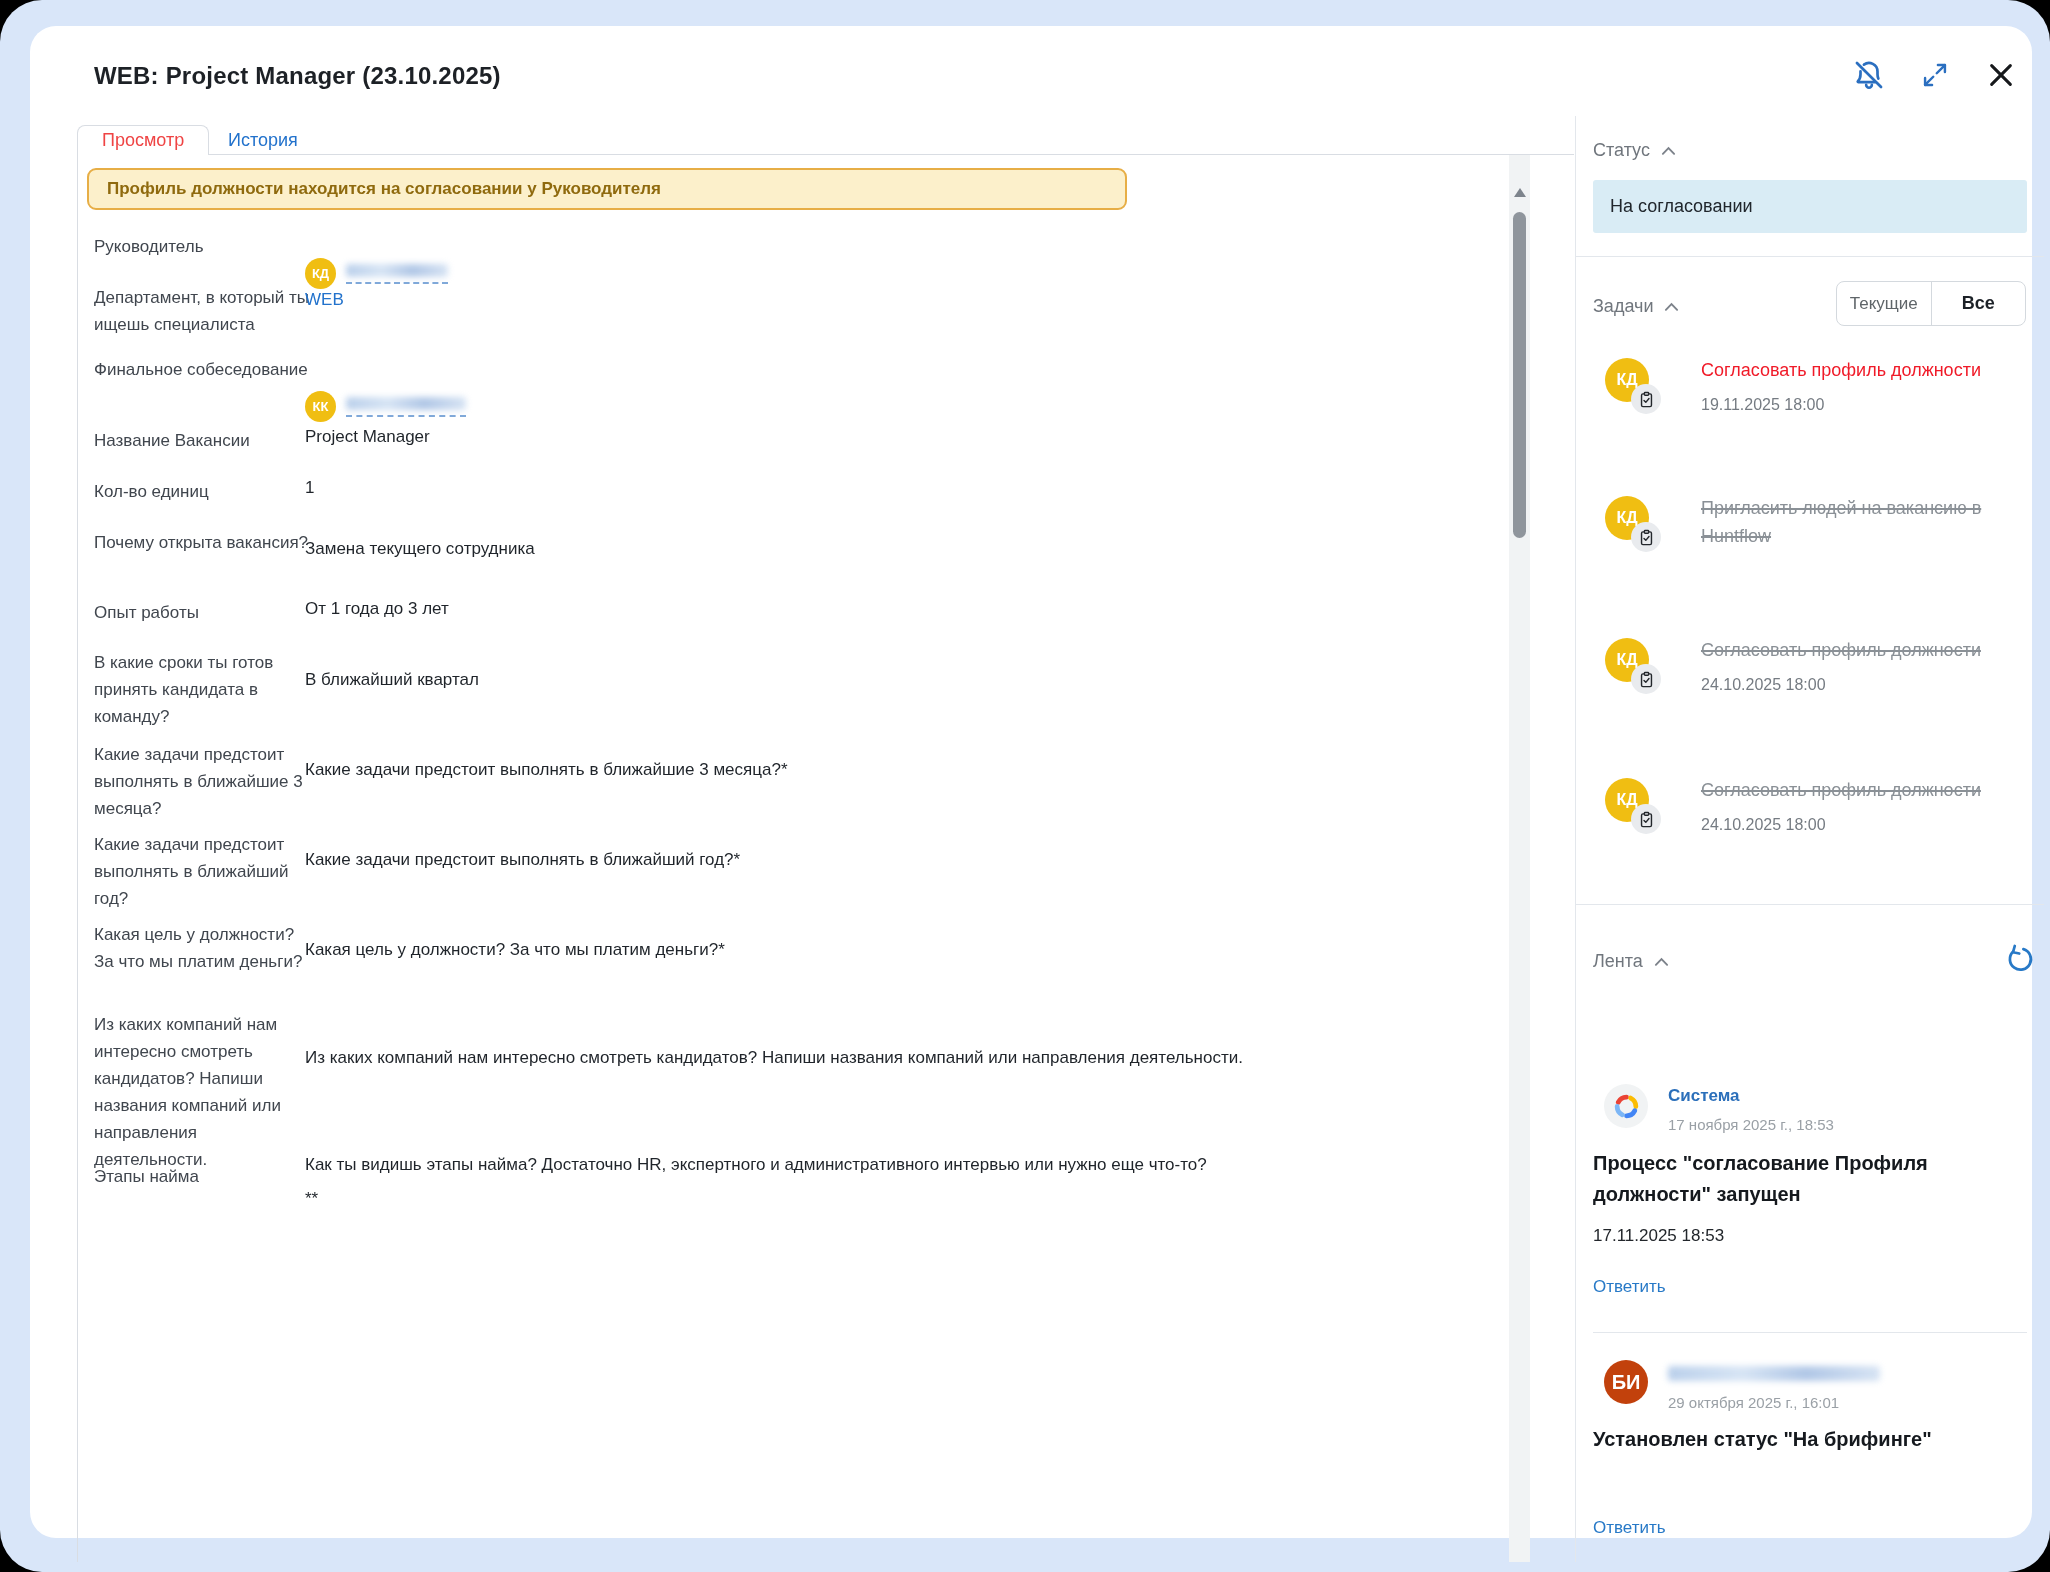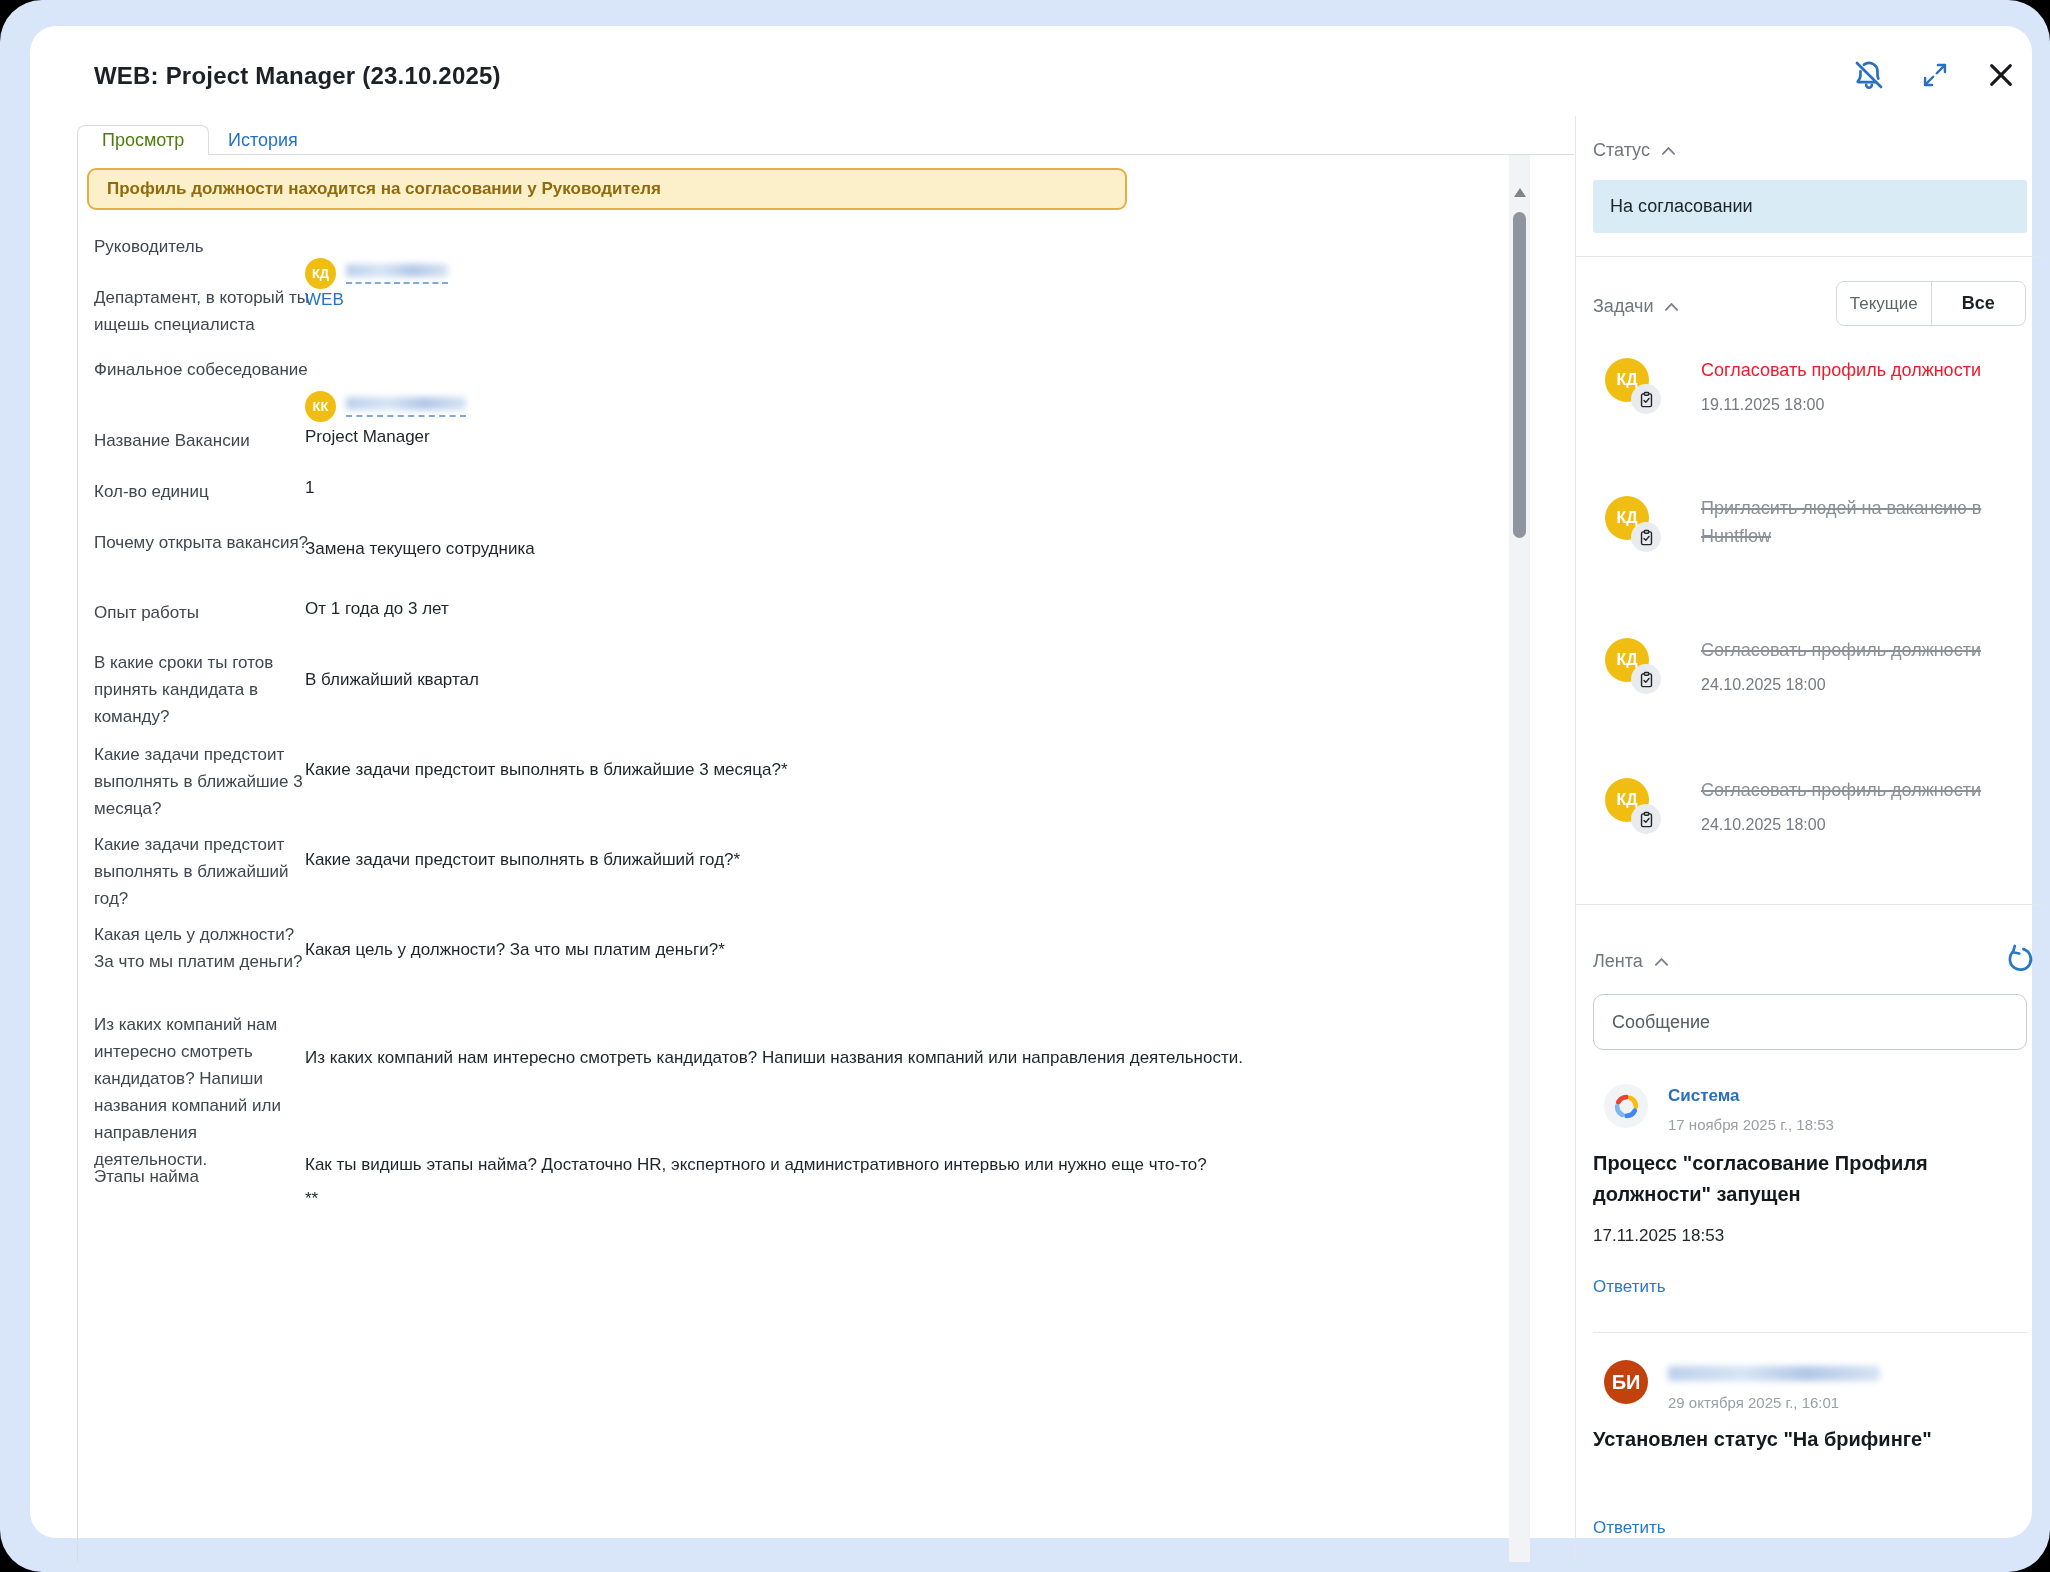--- a/index.html
+++ b/index.html
@@ -8,21 +8,21 @@
   .modal { position:absolute; left:30px; top:26px; width:2002px; height:1512px; background:#fff; border-radius:26px; }
 
   
   .page-title { position:absolute; left:64px; top:36px; font-size:24px; font-weight:600; color:#1d2126; letter-spacing:.2px; }
   .win-icons { position:absolute; left:1820px; top:30px; display:flex; align-items:center; gap:28px; }
   .icon-btn { width:38px; height:38px; display:flex; align-items:center; justify-content:center; cursor:pointer; }
 
   
   .tab-active { position:absolute; left:47px; top:99px; height:30px; padding:12px 24px; background:#fff;
     border:1px solid #d9dde3; border-bottom:none; border-radius:8px 8px 0 0; z-index:2;
-    display:flex; align-items:center; font-size:18px; color:#4d7c0f; }
+    display:flex; align-items:center; font-size:18px; color:#ef4444; }
   .tab-history { position:absolute; left:198px; top:104px; font-size:18px; color:#2272cc; cursor:pointer; }
   .panel-border { position:absolute; left:47px; top:128px; width:1497px; height:1408px;
     border-top:1px solid #d9dde3; border-left:1px solid #d9dde3; z-index:1; }
 
   
   .banner { position:absolute; left:57px; top:142px; width:1040px; height:42px; background:#fcf0cb;
     border:2px solid #e7ae46; border-radius:9px; display:flex; align-items:center; padding:0 18px;
     font-size:17px; font-weight:bold; color:#8f6a0e; z-index:2; }
 
   
@@ -303,21 +303,20 @@
           <polyline points="2,8 8,2 14,8"></polyline>
         </svg>
     </div>
     <div class="refresh-btn">
       <svg width="30" height="30" viewBox="0 0 24 24" fill="none" stroke="#2779c7" stroke-width="2.2" stroke-linecap="round" stroke-linejoin="round">
         <path d="M7.2 6.2 A 8.4 8.4 0 1 0 15.5 4.1"></path>
         <polyline points="8.6,1.6 7.2,6.6 12.2,7.6"></polyline>
       </svg>
     </div>
 
-    <input class="msg-input" type="text" placeholder="Сообщение" style="">
 
     <div class="feed-avatar system" style="left:1574px; top:1058px">
       <svg width="27" height="27" viewBox="0 0 26 26" fill="none" stroke-linecap="round" stroke-width="4.6">
         <path d="M5,9 A9,9 0 0 1 13,4" stroke="#ea4335"></path>
         <path d="M17,4.9 A9,9 0 0 1 22,13" stroke="#fbbc04"></path>
         <path d="M21,17 A9,9 0 0 1 13,22" stroke="#4285f4"></path>
         <path d="M9,21 A9,9 0 0 1 4,13" stroke="#7cb6f5"></path>
       </svg>
     </div>
     <div class="feed-author" style="top:1060px">Система</div>

